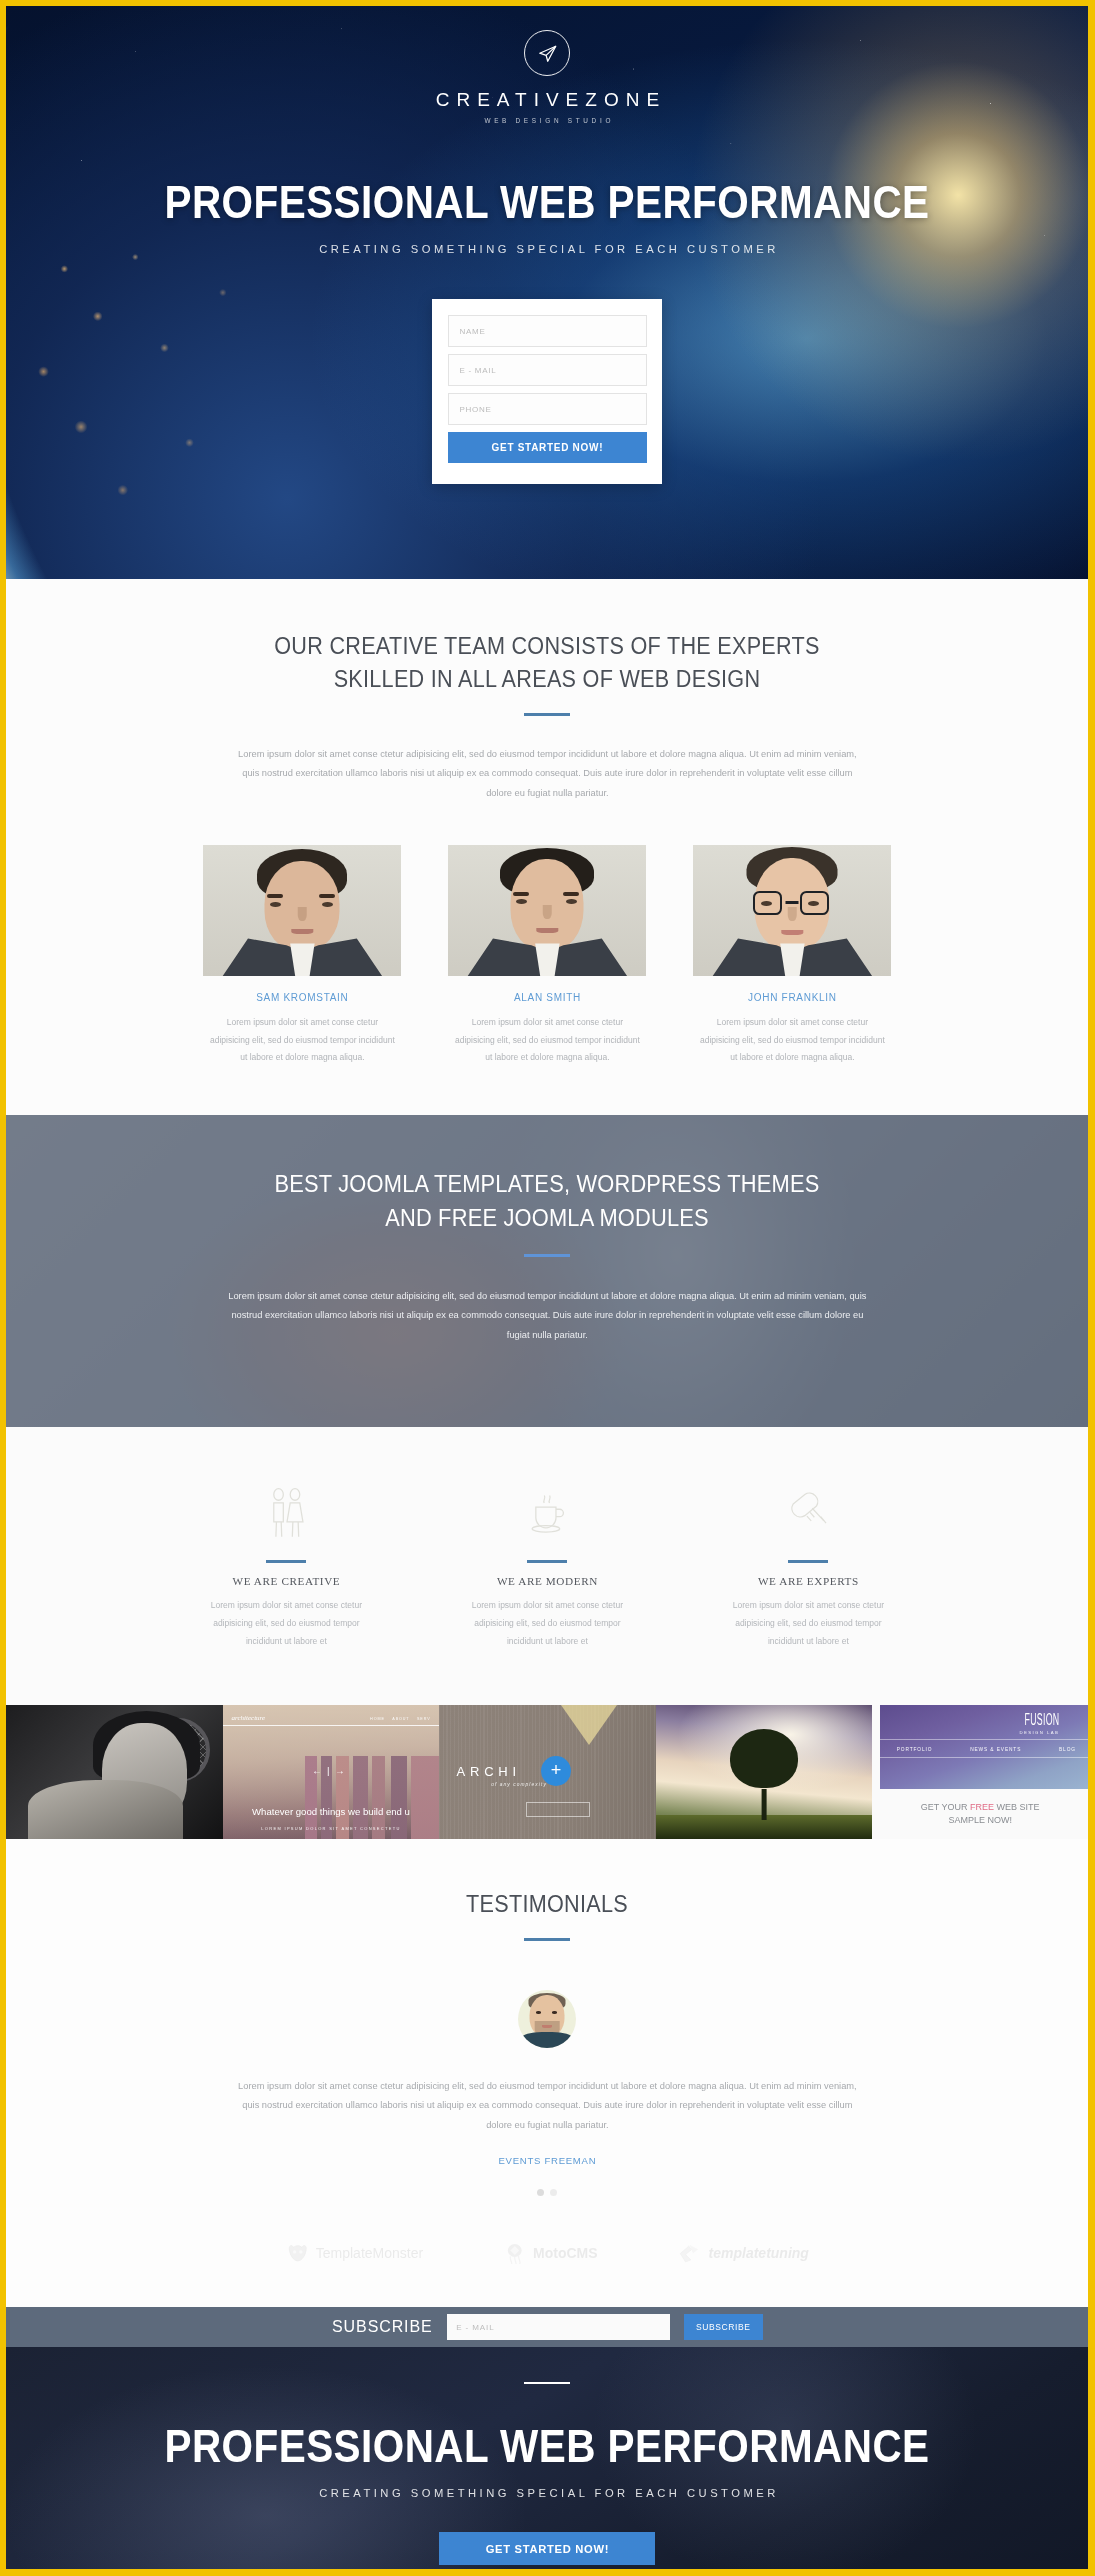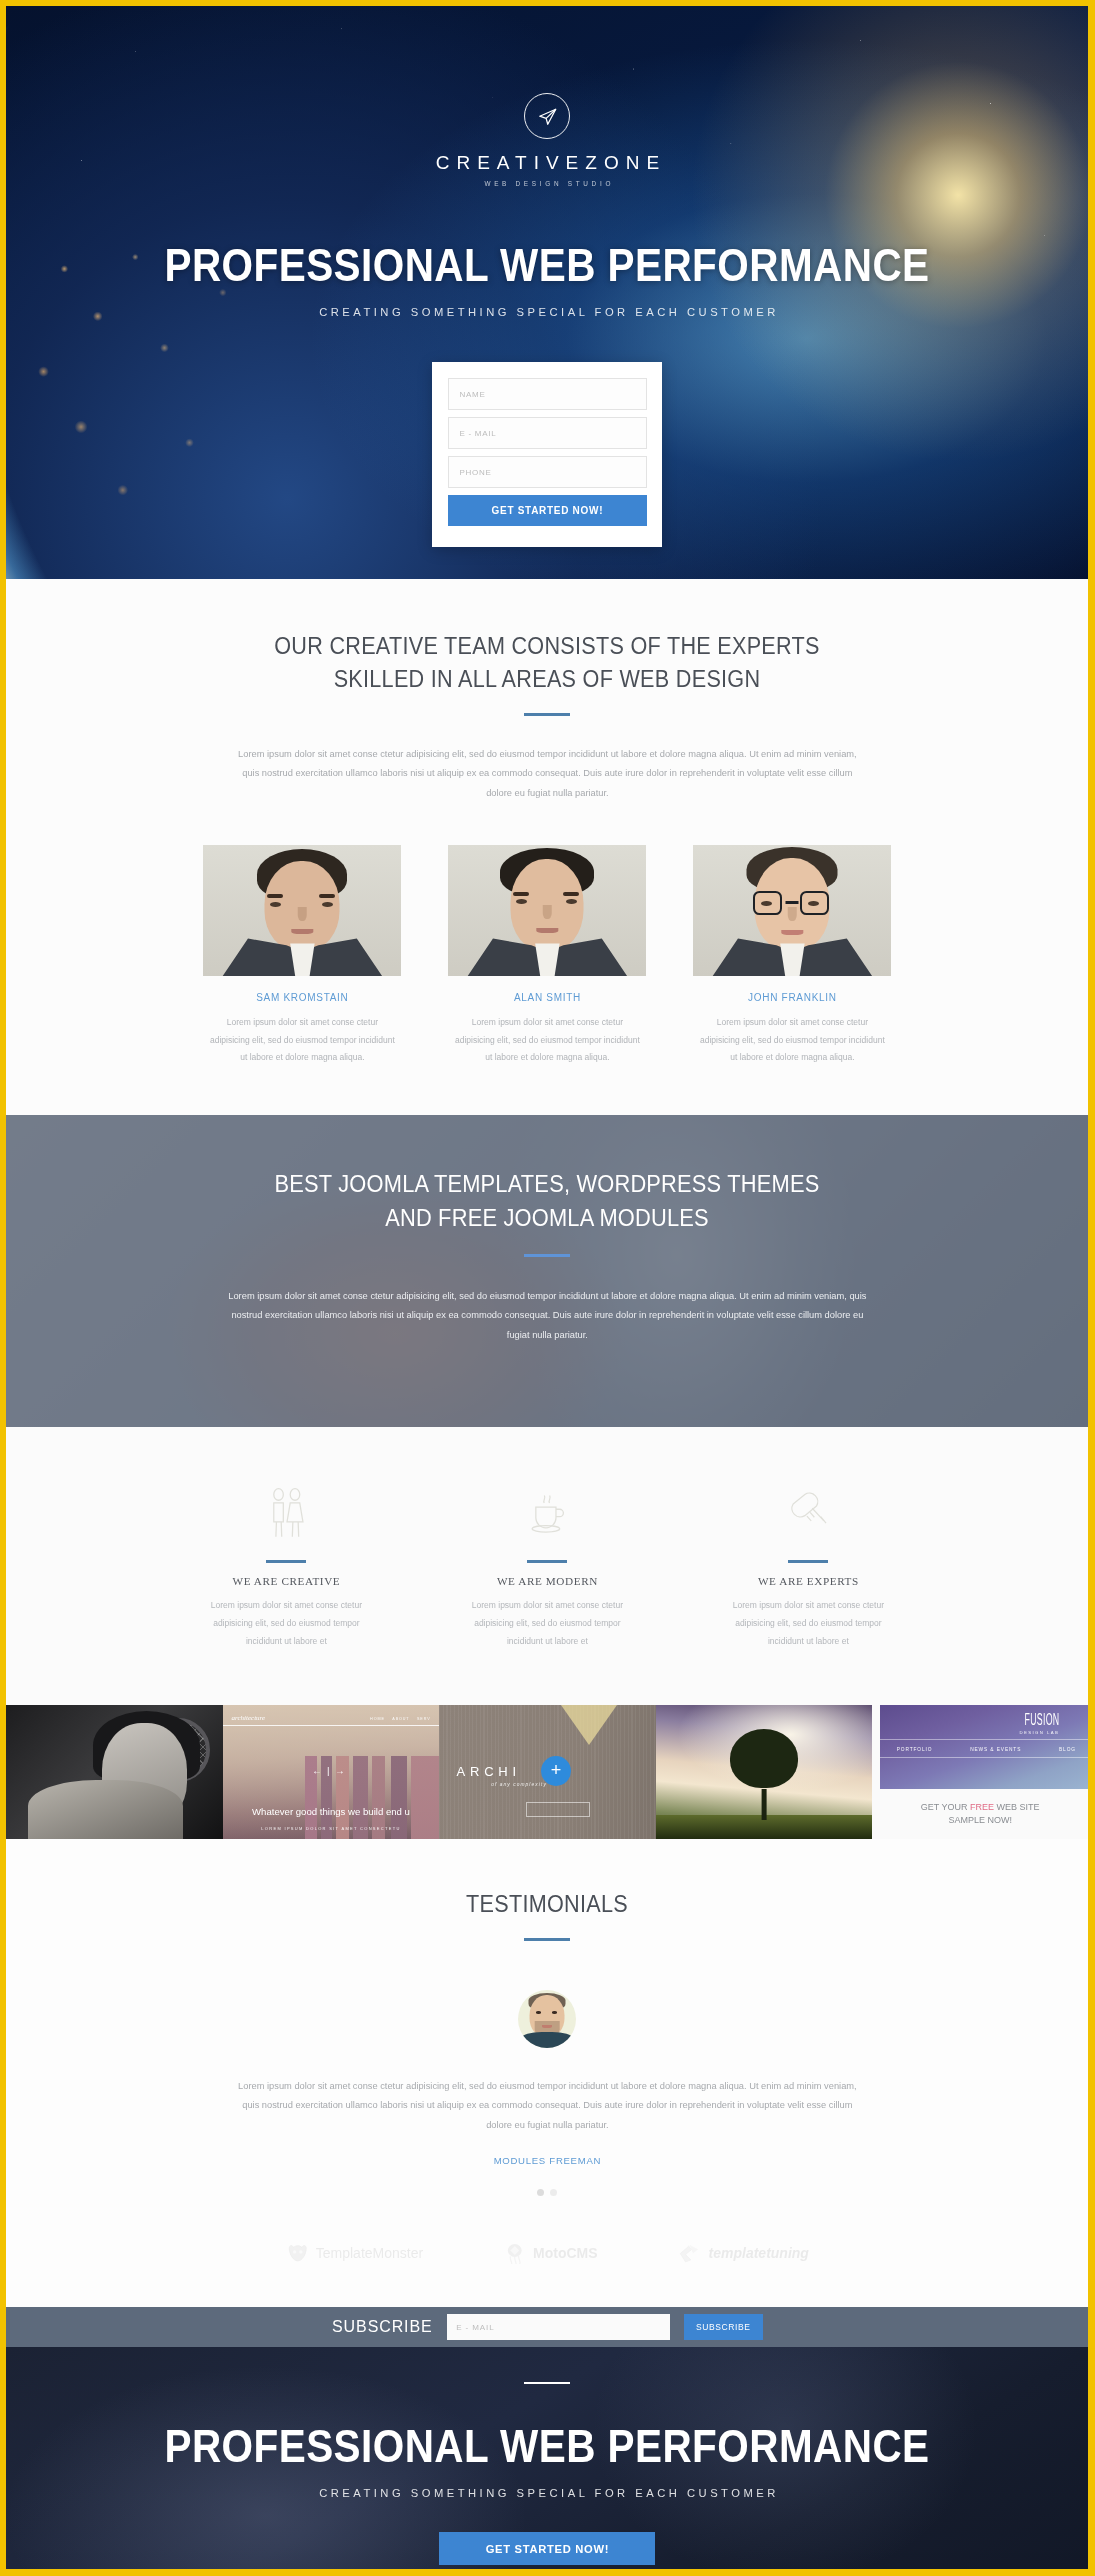--- a/index.html
+++ b/index.html
@@ -54,21 +54,21 @@
       radial-gradient(circle at 12% 8%, #fff 0px, rgba(255,255,255,0) 0.7px),
       radial-gradient(circle at 31% 4%, #fff 0px, rgba(255,255,255,0) 0.6px),
       radial-gradient(circle at 58% 11%, #fff 0px, rgba(255,255,255,0) 0.7px),
       radial-gradient(circle at 79% 6%, #fff 0px, rgba(255,255,255,0) 0.6px),
       radial-gradient(circle at 91% 17%, #fff 0px, rgba(255,255,255,0) 0.8px),
       radial-gradient(circle at 67% 24%, #fff 0px, rgba(255,255,255,0) 0.6px),
       radial-gradient(circle at 45% 16%, #fff 0px, rgba(255,255,255,0) 0.5px),
       radial-gradient(circle at 7% 27%, #fff 0px, rgba(255,255,255,0) 0.7px),
       radial-gradient(circle at 96% 40%, #fff 0px, rgba(255,255,255,0) 0.6px);
   }
-  .hero-inner { position:relative; z-index:5; text-align:center; padding-top:68px;margin-top:19px; }
+  .hero-inner { position:relative; z-index:5; text-align:center; padding-top:24px; }
 
   .logo-mark {
     width:46px; height:46px; border-radius:50%;
     border:1.6px solid rgba(255,255,255,.92);
     margin:0 auto 13px; display:flex; align-items:center; justify-content:center;
   }
   .brand {
     color:#fff; font-size:19px; letter-spacing:7px;
     font-weight:300; text-indent:7px;
   }
@@ -560,21 +560,21 @@
       <div class="av-hair"></div>
       <div class="av-head"></div>
       <div class="av-eye" style="left:18px;"></div>
       <div class="av-eye" style="left:34px;"></div>
       <div class="av-beard"></div>
       <div class="av-mouth"></div>
       <div class="av-shirt"></div>
     </div>
 
     <p class="lead">Lorem ipsum dolor sit amet conse ctetur adipisicing elit, sed do eiusmod tempor incididunt ut labore et dolore magna aliqua. Ut enim ad minim veniam, quis nostrud exercitation ullamco laboris nisi ut aliquip ex ea commodo consequat. Duis aute irure dolor in reprehenderit in voluptate velit esse cillum dolore eu fugiat nulla pariatur.</p>
-    <div class="testi-name">MODULES FREEMAN</div>
+    <div class="testi-name">EVENTS FREEMAN</div>
 
     <div class="dots">
       <span class="dot on"></span>
       <span class="dot"></span>
     </div>
 
     <div class="partners">
       <div class="pl">
         <svg width="23.5" height="19" viewBox="0 0 44 36" aria-hidden="true">
           <path d="M6 8 C6 2 12 1 14 7 C18 2 26 2 30 7 C32 1 38 2 38 8 C38 20 30 32 22 32 C14 32 6 20 6 8 Z" fill="#e9e9e9" stroke="#dddddd" stroke-width="1.4"></path>

